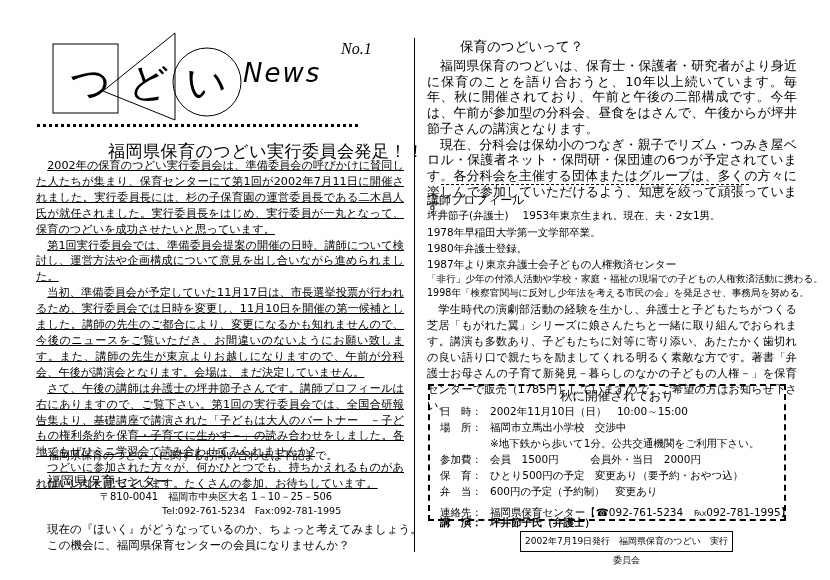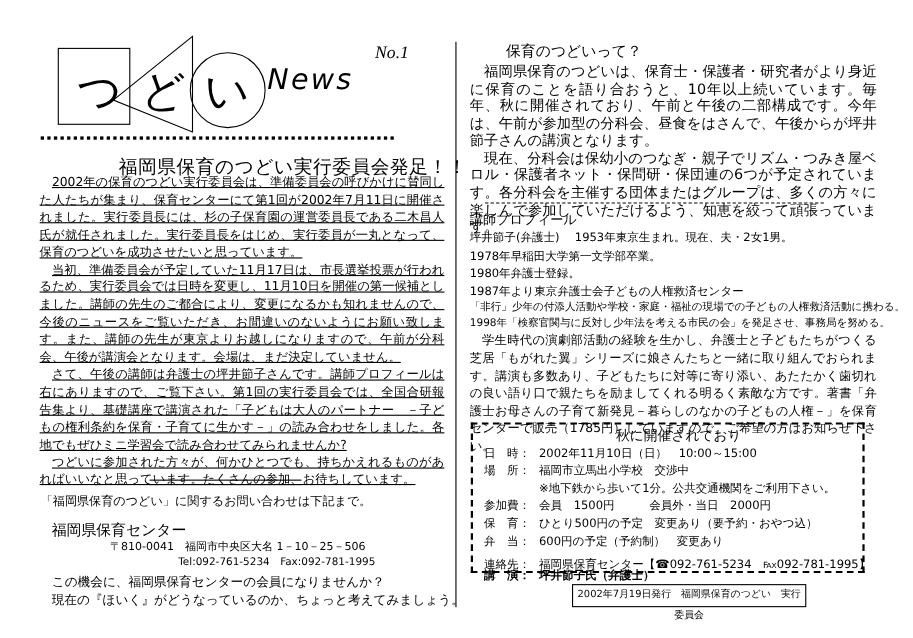--- a/index.html
+++ b/index.html
@@ -46,32 +46,33 @@
   <text x="128" y="96" font-size="40" font-family="DejaVu Sans, sans-serif">ど</text>
   <text x="186" y="96" font-size="40" font-family="DejaVu Sans, sans-serif">い</text>
 </svg>
 <div class="abs news">News</div>
 <div class="abs no1">No.1</div>
 <div class="abs dotline"></div>
 
 <div class="abs headline">福岡県保育のつどい実行委員会発足！！</div>
 <div class="abs body-left">
   <p>2002年の保育のつどい実行委員会は、準備委員会の呼びかけに賛同した人たちが集まり、保育センターにて第1回が2002年7月11日に開催されました。実行委員長には、杉の子保育園の運営委員長である二木昌人氏が就任されました。実行委員長をはじめ、実行委員が一丸となって、保育のつどいを成功させたいと思っています。</p>
+  <p>第1回実行委員会では、準備委員会提案の開催の日時、講師について検討し、運営方法や企画構成について意見を出し合いながら進められました。</p>
   <p>当初、準備委員会が予定していた11月17日は、市長選挙投票が行われるため、実行委員会では日時を変更し、11月10日を開催の第一候補としました。講師の先生のご都合により、変更になるかも知れませんので、今後のニュースをご覧いただき、お間違いのないようにお願い致します。また、講師の先生が東京よりお越しになりますので、午前が分科会、午後が講演会となります。会場は、まだ決定していません。</p>
   <p>さて、午後の講師は弁護士の坪井節子さんです。講師プロフィールは右にありますので、ご覧下さい。第1回の実行委員会では、全国合研報告集より、基礎講座で講演された「子どもは大人のパートナー　－子どもの権利条約を保育・子育てに生かす－」の読み合わせをしました。各地でもぜひミニ学習会で読み合わせてみられませんか?</p>
   <p>つどいに参加された方々が、何かひとつでも、持ちかえれるものがあればいいなと思っています。たくさんの参加、お待ちしています。</p>
 </div>
 <div class="abs dbl-rule"></div>
 <div class="abs inquiry">「福岡県保育のつどい」に関するお問い合わせは下記まで。</div>
 <div class="abs center-name">福岡県保育センター</div>
 <div class="abs addr">〒810-0041　福岡市中央区大名 1－10－25－506</div>
 <div class="abs tel">Tel:092-761-5234　Fax:092-781-1995</div>
 <div class="abs promo">
+  <div>現在の『ほいく』がどうなっているのか、ちょっと考えてみましょう。</div>
   <div>この機会に、福岡県保育センターの会員になりませんか？</div>
-  <div>現在の『ほいく』がどうなっているのか、ちょっと考えてみましょう。</div>
 </div>
 
 <div class="abs vdiv"></div>
 
 <div class="abs r-title">保育のつどいって？</div>
 <div class="abs body-right">
   <p>福岡県保育のつどいは、保育士・保護者・研究者がより身近に保育のことを語り合おうと、10年以上続いています。毎年、秋に開催されており、午前と午後の二部構成です。今年は、午前が参加型の分科会、昼食をはさんで、午後からが坪井節子さんの講演となります。</p>
   <p>現在、分科会は保幼小のつなぎ・親子でリズム・つみき屋ベロル・保護者ネット・保問研・保団連の6つが予定されています。各分科会を主催する団体またはグループは、多くの方々に楽しんで参加していただけるよう、知恵を絞って頑張っています。</p>
 </div>
 <div class="abs dashsep"></div>

